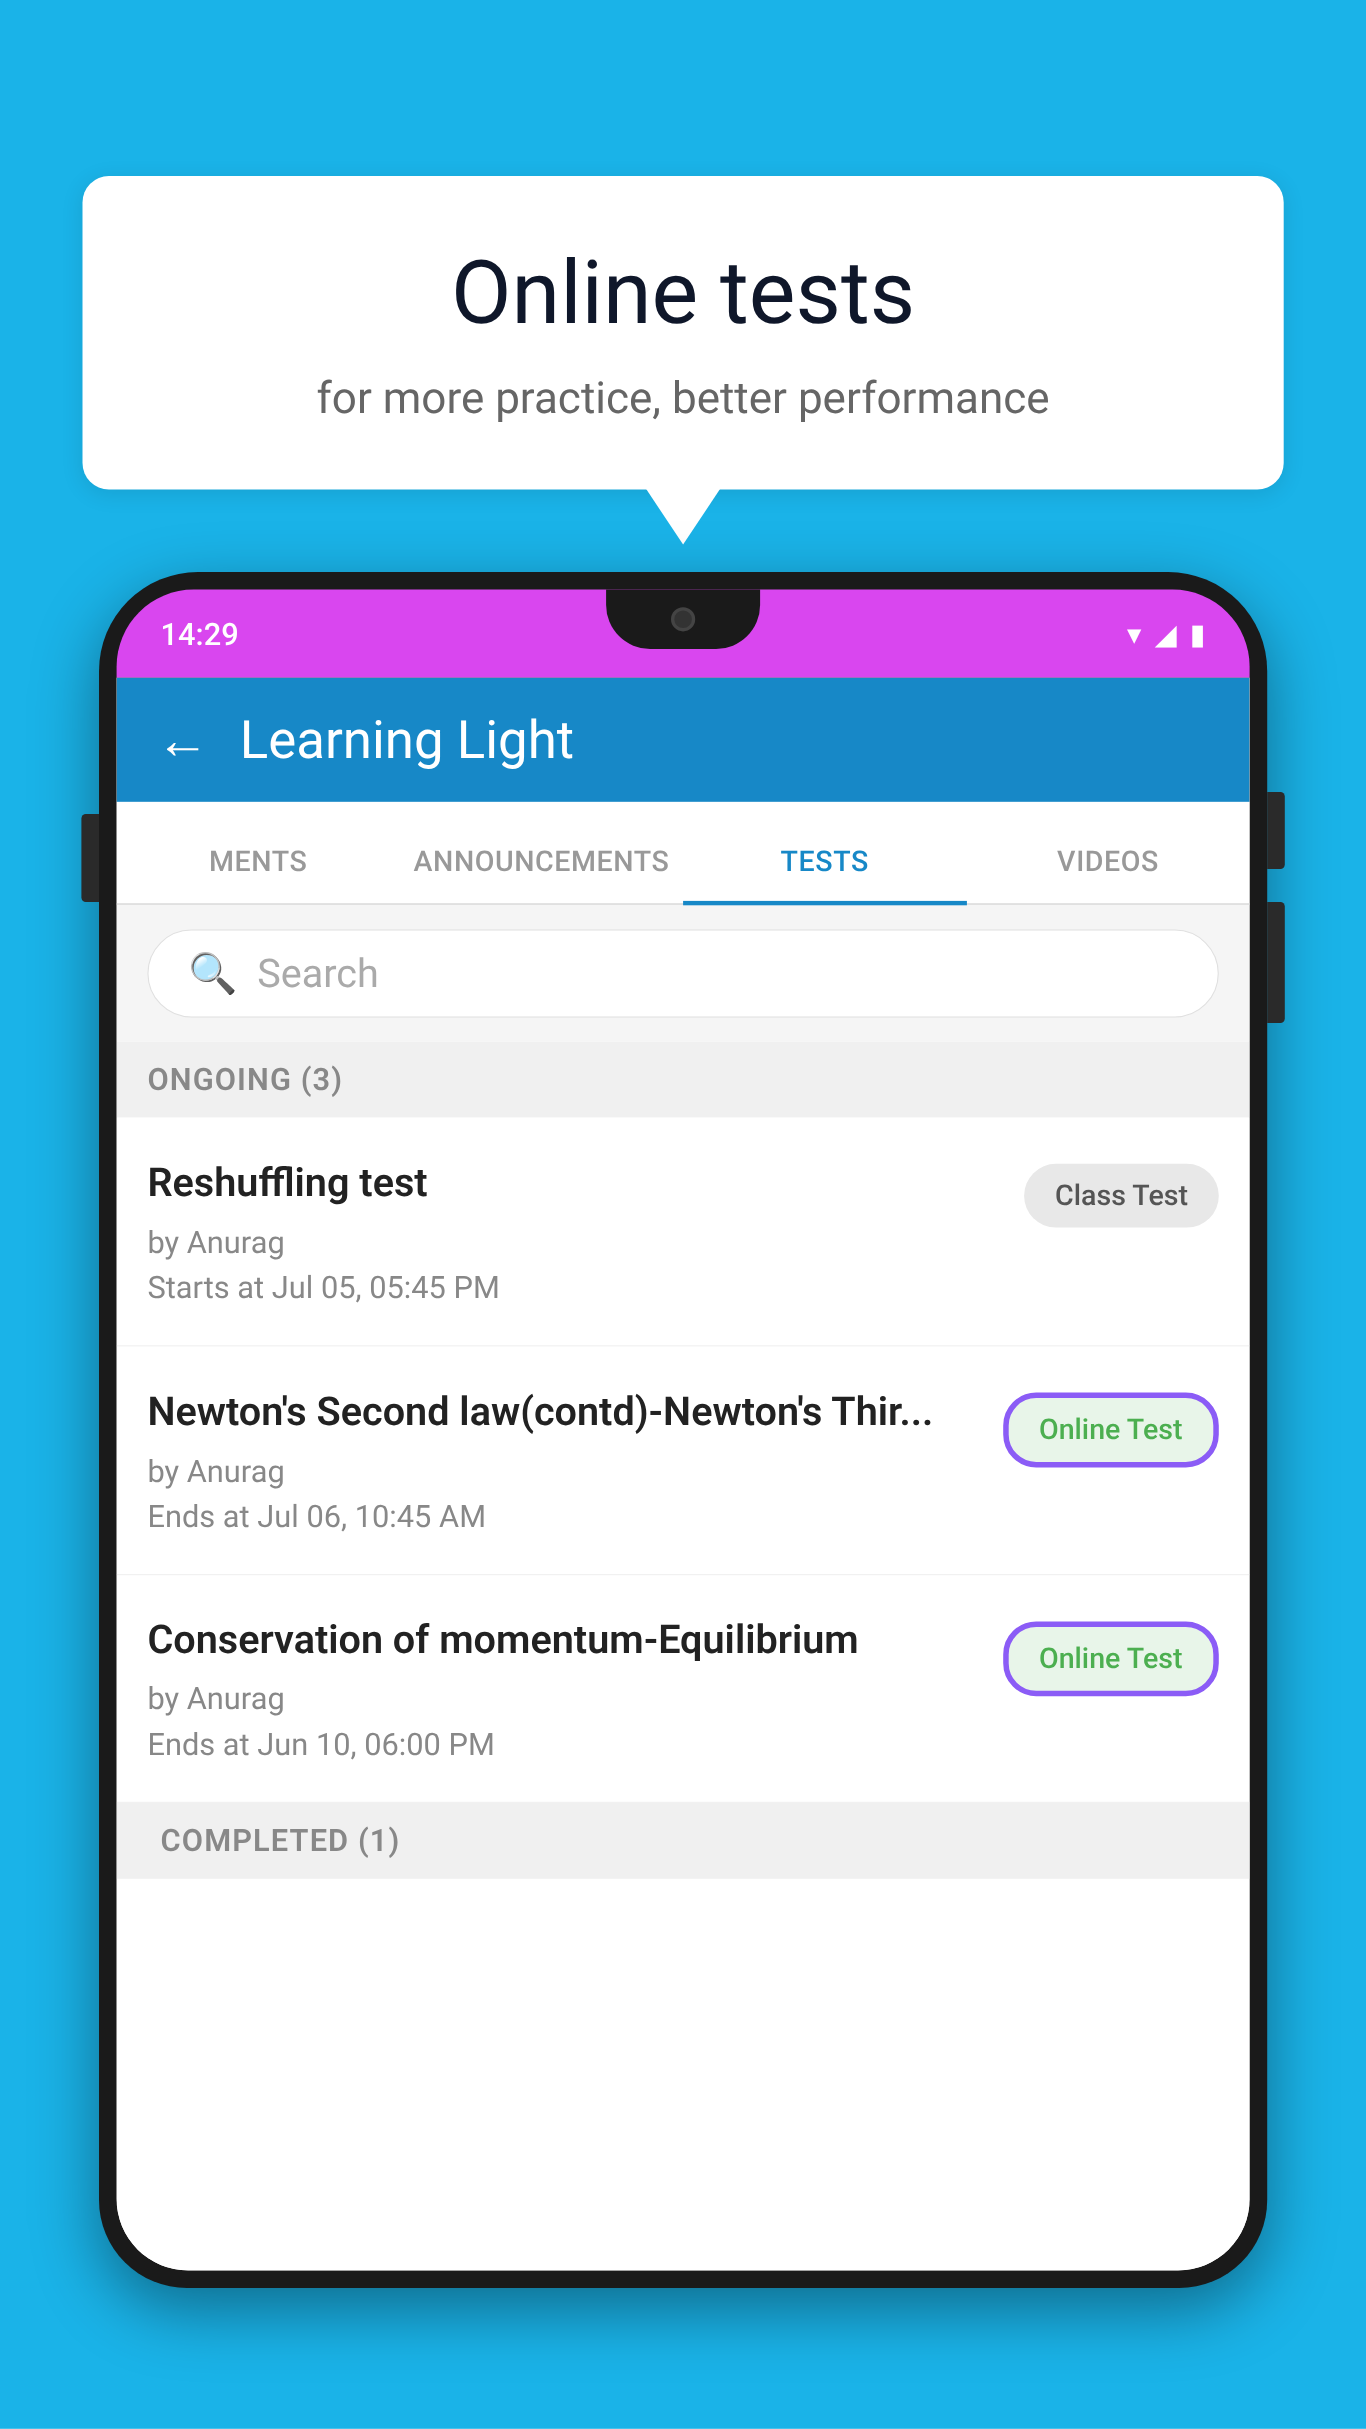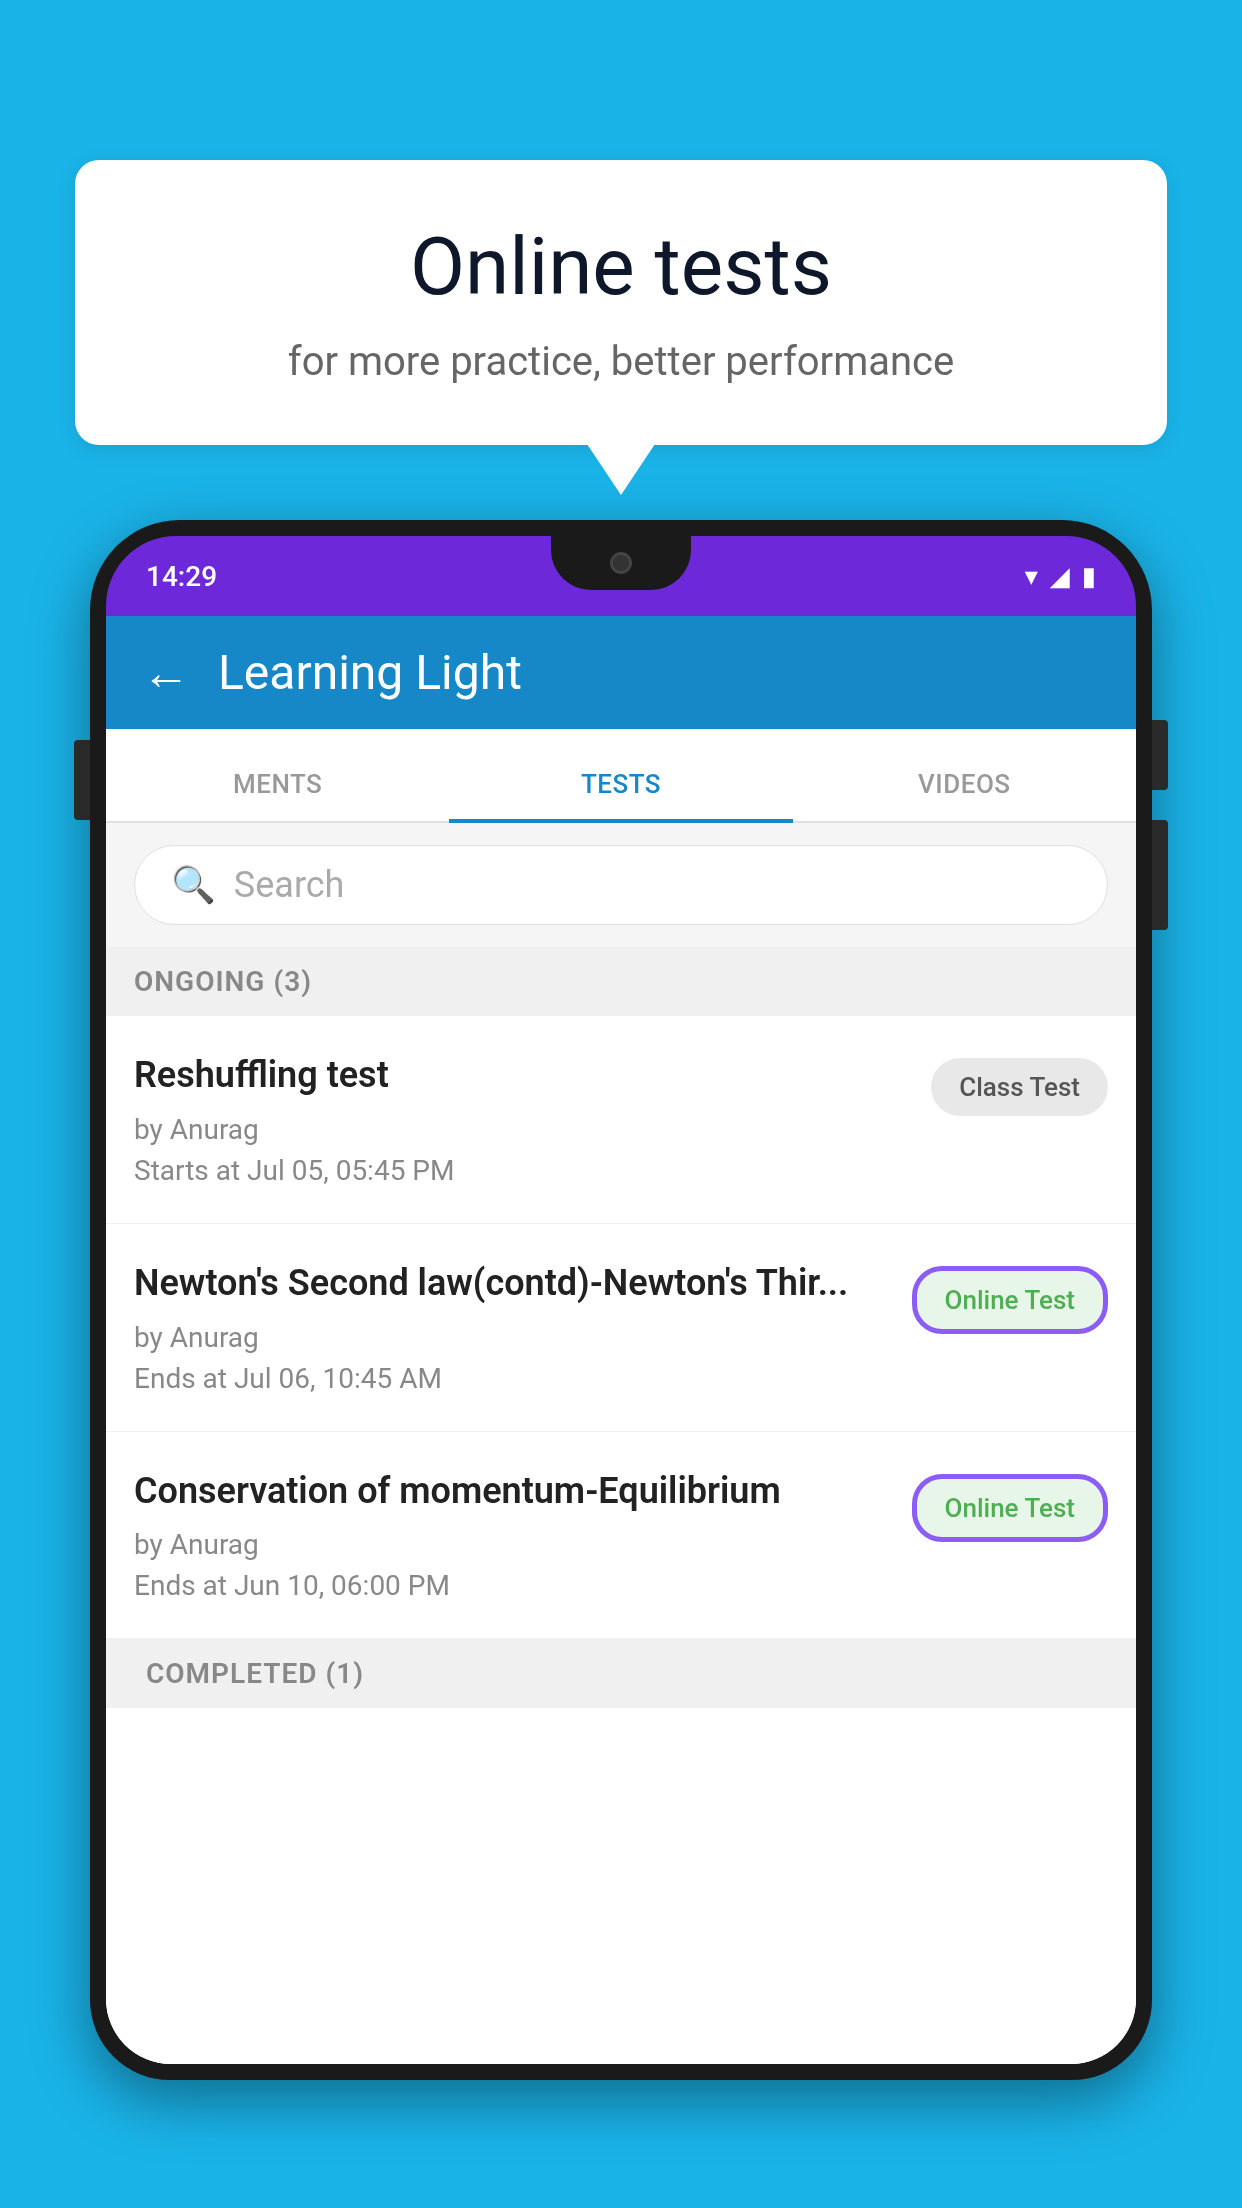--- a/index.html
+++ b/index.html
@@ -75,21 +75,21 @@
       border-radius: 90px 90px 80px 80px;
       padding: 16px;
       width: 100%;
       height: 1560px;
       position: relative;
       box-shadow: 0 20px 60px rgba(0,0,0,0.4);
     }
 
     
     .phone-top-bar {
-      background: #6d28d9;
+      background: #d946ef;
       border-radius: 70px 70px 0 0;
       height: 80px;
       display: flex;
       align-items: center;
       justify-content: space-between;
       padding: 0 40px;
       position: relative;
     }
 
     .status-time {
@@ -373,20 +373,23 @@
 
       <div class="app-header">
         <span class="back-arrow">←</span>
         <span class="app-title">Learning Light</span>
       </div>
 
       <div class="tab-bar">
         <div class="tab-item">
           <span>MENTS</span>
         </div>
+        <div class="tab-item">
+          <span>ANNOUNCEMENTS</span>
+        </div>
         <div class="tab-item active">
           <span>TESTS</span>
         </div>
         <div class="tab-item">
           <span>VIDEOS</span>
         </div>
       </div>
 
       <div class="search-container">
         <div class="search-bar">

